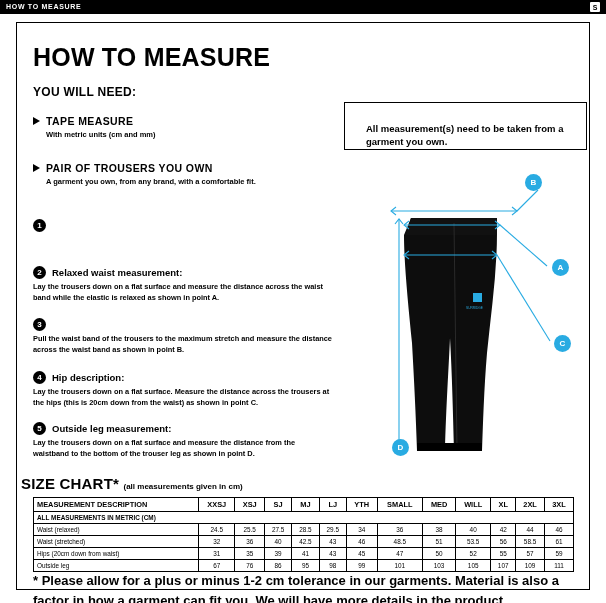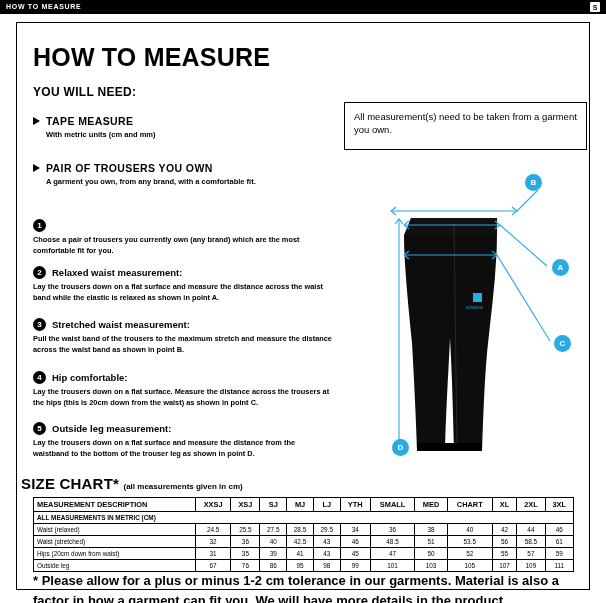--- a/index.html
+++ b/index.html
@@ -56,21 +56,21 @@
   }
   .need-title { font-size:10.5px; font-weight:bold; letter-spacing:0.4px; }
   .need-sub { font-size:7.5px; font-weight:bold; margin-top:3px; margin-left:13px; }
 
   
   .callout {
     position:absolute; left:327px; top:79px; width:243px; height:48px;
     border:1px solid #000000;
   }
   .callout p {
-    margin:0; padding:8px 9px; font-size:9.5px; font-weight:normal; line-height:1.35;
+    margin:12px; padding:8px 9px; font-size:9.5px; font-weight:bold; line-height:1.35;
   }
 
   
   .step { position:absolute; left:16px; width:300px; }
   .step-head { display:flex; align-items:flex-start; gap:6px; }
   .circ {
     width:13px;height:13px;border-radius:50%;background:#000;color:#fff;
     font-size:8px;font-weight:bold;display:flex;align-items:center;justify-content:center;
     flex:0 0 13px;
   }
@@ -149,43 +149,41 @@
     </div>
 
     <div class="callout">
       <p>All measurement(s) need to be taken from a garment you own.</p>
     </div>
 
     <div class="step s1">
       <div class="step-head">
         <span class="circ">1</span>
       </div>
-      <div class="step-body">Choose a pair of trousers you currently own (any brand) which are the most comfortable fit for you.</div>
     </div>
 
     <div class="step s2">
       <div class="step-head">
         <span class="circ">2</span>
         <span class="step-title">Relaxed waist measurement:</span>
       </div>
       <div class="step-body">Lay the trousers down on a flat surface and measure the distance across the waist band while the elastic is relaxed as shown in point A.</div>
     </div>
 
     <div class="step s3">
       <div class="step-head">
         <span class="circ">3</span>
-        <span class="step-title">Stretched waist measurement:</span>
       </div>
       <div class="step-body">Pull the waist band of the trousers to the maximum stretch and measure the distance across the waist band as shown in point B.</div>
     </div>
 
     <div class="step s4">
       <div class="step-head">
         <span class="circ">4</span>
-        <span class="step-title">Hip comfortable:</span>
+        <span class="step-title">Hip description:</span>
       </div>
       <div class="step-body">Lay the trousers down on a flat surface. Measure the distance across the trousers at the hips (this is 20cm down from the waist)  as shown in point C.</div>
     </div>
 
     <div class="step s5">
       <div class="step-head">
         <span class="circ">5</span>
         <span class="step-title">Outside leg measurement:</span>
       </div>
       <div class="step-body">Lay the trousers down on a flat surface and measure the distance from the waistband to the bottom of the trouser  leg as shown in point D.</div>
@@ -246,21 +244,21 @@
         <tr>
           <th class="desc">MEASUREMENT DESCRIPTION</th>
           <th>XXSJ</th>
           <th>XSJ</th>
           <th>SJ</th>
           <th>MJ</th>
           <th>LJ</th>
           <th>YTH</th>
           <th>SMALL</th>
           <th>MED</th>
-          <th>CHART</th>
+          <th>WILL</th>
           <th>XL</th>
           <th>2XL</th>
           <th>3XL</th>
         </tr>
       </thead>
       <tbody>
         <tr class="metric">
           <td colspan="13">ALL MEASUREMENTS IN METRIC (CM)</td>
         </tr>
         <tr>

